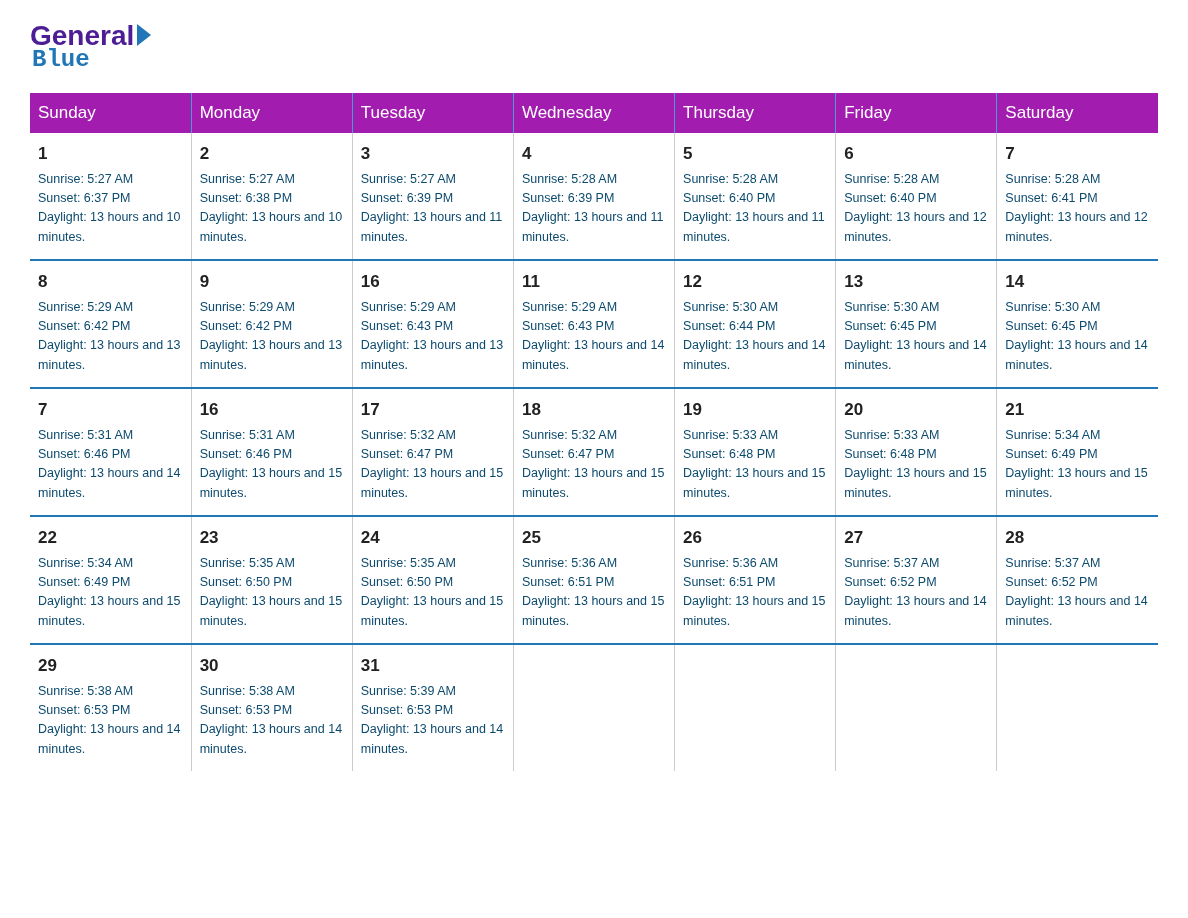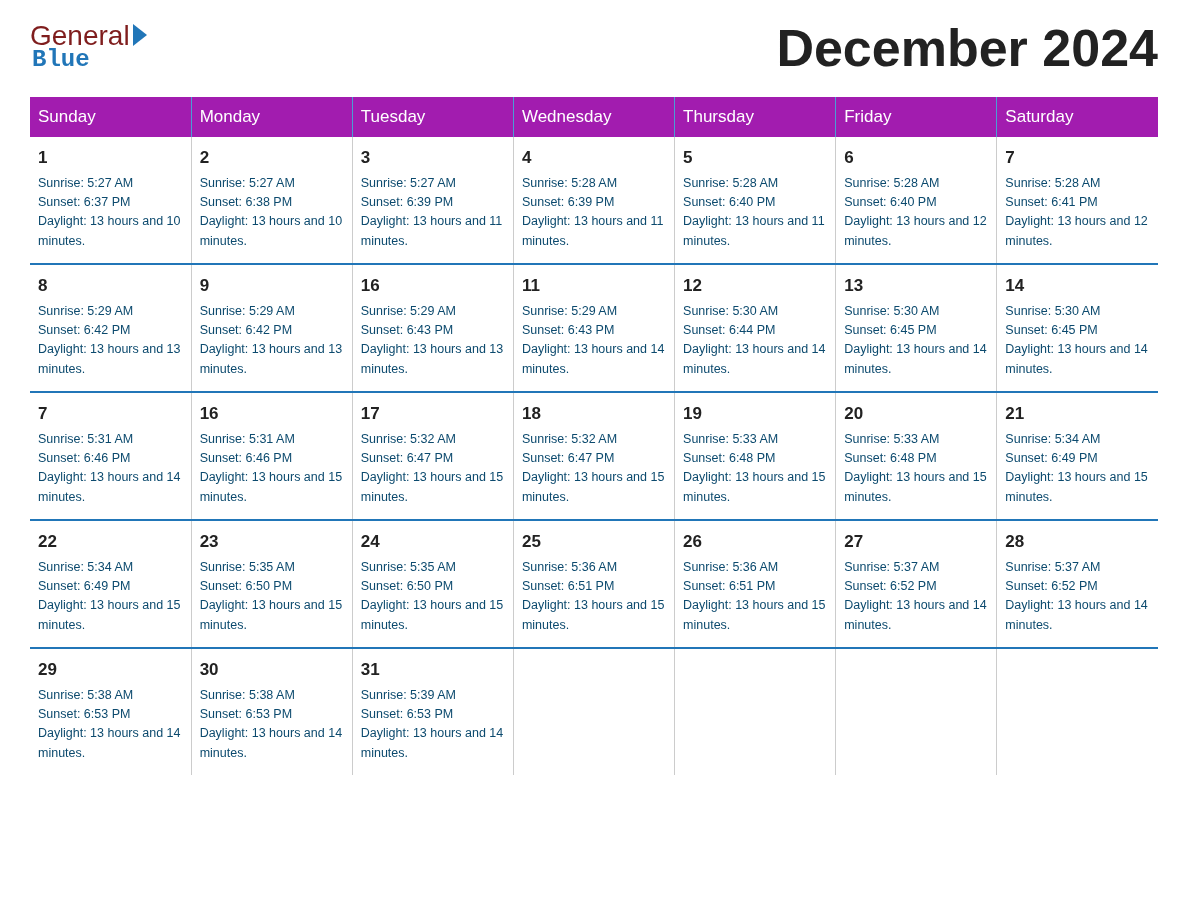--- a/index.html
+++ b/index.html
@@ -82,22 +82,22 @@
     }
     .empty-cell {
       background: #fff;
     }
     .logo-top-row {
       display: flex;
       align-items: center;
     }
     .logo-general {
       font-size: 28px;
-      font-weight: normal;
-      color: #7f1d1d;
+      font-weight: bold;
+      color: #4c1d95;
     }
     .logo-triangle {
       display: inline-block;
       width: 0;
       height: 0;
       border-left: 14px solid #2176b8;
       border-top: 11px solid transparent;
       border-bottom: 11px solid transparent;
       margin-left: 3px;
       margin-bottom: 2px;
@@ -116,21 +116,20 @@
 
 <div class="header-section">
   <div class="logo-container">
     <div class="logo-top-row">
       <span class="logo-general">General</span>
       <span class="logo-triangle"></span>
     </div>
     <div class="logo-bottom-row">Blue</div>
   </div>
   <div class="title-section">
-    <div class="month-title">December 2024</div>
   </div>
 </div>
 
 <table class="calendar-table">
   <thead>
     <tr>
     <th>Sunday</th>
         <th>Monday</th>
         <th>Tuesday</th>
         <th>Wednesday</th>

